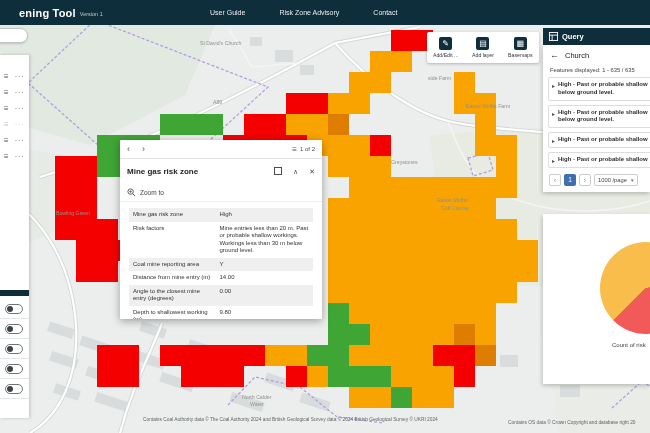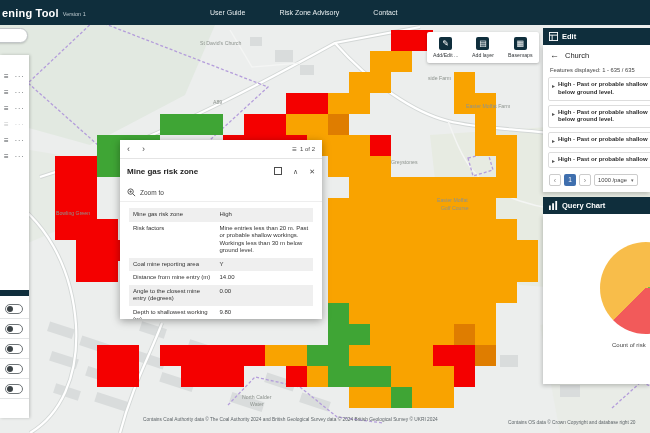--- a/index.html
+++ b/index.html
@@ -2,21 +2,21 @@
 <html><head>
 <meta charset="utf-8">
 <style>
   * { margin:0; padding:0; box-sizing:border-box; }
   html,body { width:650px; height:433px; overflow:hidden; }
   body { font-family:"Liberation Sans", sans-serif; background:#e9ebea; position:relative; }
   #app { position:absolute; inset:0; width:650px; height:433px; overflow:hidden; }
 
   
   .topbar { position:absolute; left:0; top:0; width:650px; height:25px; background:#0f2e3c; z-index:40; display:flex; align-items:center; }
-  .app-title { color:#fff; font-weight:bold; font-size:11px; margin-left:2px; letter-spacing:.2px; }
+  .app-title { color:#fff; font-weight:bold; font-size:11px; margin-left:19px; letter-spacing:.2px; }
   .app-version { color:#bcc9ce; font-size:5.5px; margin-left:4px; margin-top:3px; }
   .topnav { position:absolute; left:210px; top:0; height:25px; display:flex; align-items:center; gap:34px; }
   .topnav a { color:#e8eef0; font-size:7px; text-decoration:none; cursor:pointer; }
 
   
   #map { position:absolute; left:0; top:25px; width:650px; height:408px; background:#eceeed; overflow:hidden; }
   #basemap { position:absolute; left:0; top:0; }
   .map-label { position:absolute; font-size:5.2px; color:#8d938e; white-space:nowrap; z-index:3; }
   .cell { position:absolute; width:21px; height:21px; z-index:2; }
   #selected-cell { position:absolute; width:15px; height:15px; border:1.5px solid #19d3e8; z-index:4; background:rgba(25,211,232,.08); }
@@ -465,21 +465,21 @@
   </div>
 
   <div class="side-header" style="top:28px;">
     <span class="sh-icon">
       <svg width="9" height="9" viewBox="0 0 10 10">
           <rect x="0.5" y="0.5" width="9" height="9" fill="none" stroke="#fff" stroke-width="1"></rect>
           <line x1="0.5" y1="3.5" x2="9.5" y2="3.5" stroke="#fff" stroke-width="1"></line>
           <line x1="3.5" y1="3.5" x2="3.5" y2="9.5" stroke="#fff" stroke-width="1"></line>
         </svg>
     </span>
-    <span class="sh-title">Edit</span>
+    <span class="sh-title">Query</span>
   </div>
   <div id="query-body">
     <div class="results-row">
       <span class="back-arrow">←</span>
       <span class="results-lbl">Church</span>
     </div>
     <div class="features-line">Features displayed: 1 - 635 / 635</div>
     <div id="result-list">
         <div class="result-item">
           <span class="ri-caret">▸</span>
@@ -512,28 +512,18 @@
       <span class="pg-btn">‹</span>
       <span class="pg-current">1</span>
       <span class="pg-btn">›</span>
       <span class="pg-select">
         <span>1000 /page</span>
         <span class="sel-caret">▾</span>
       </span>
     </div>
   </div>
 
-  <div class="side-header" style="top:197px;">
-    <span class="sh-icon">
-      <svg class="bar-icon" width="9" height="9" viewBox="0 0 10 10">
-          <rect x="0" y="5" width="2" height="5"></rect>
-          <rect x="3.5" y="2.5" width="2" height="7.5"></rect>
-          <rect x="7" y="0" width="2" height="10"></rect>
-        </svg>
-    </span>
-    <span class="sh-title">Query Chart</span>
-  </div>
   <div id="chart-body">
     <div id="pie" style="background: conic-gradient(rgb(248, 189, 74) 0deg, rgb(248, 189, 74) 75deg, rgb(108, 192, 78) 75deg, rgb(108, 192, 78) 95deg, rgb(242, 90, 90) 95deg, rgb(242, 90, 90) 225deg, rgb(248, 189, 74) 225deg, rgb(248, 189, 74) 360deg);"></div>
     <div id="pie-caption">Count of risk</div>
   </div>
 
 </div>
 
 </body></html>

